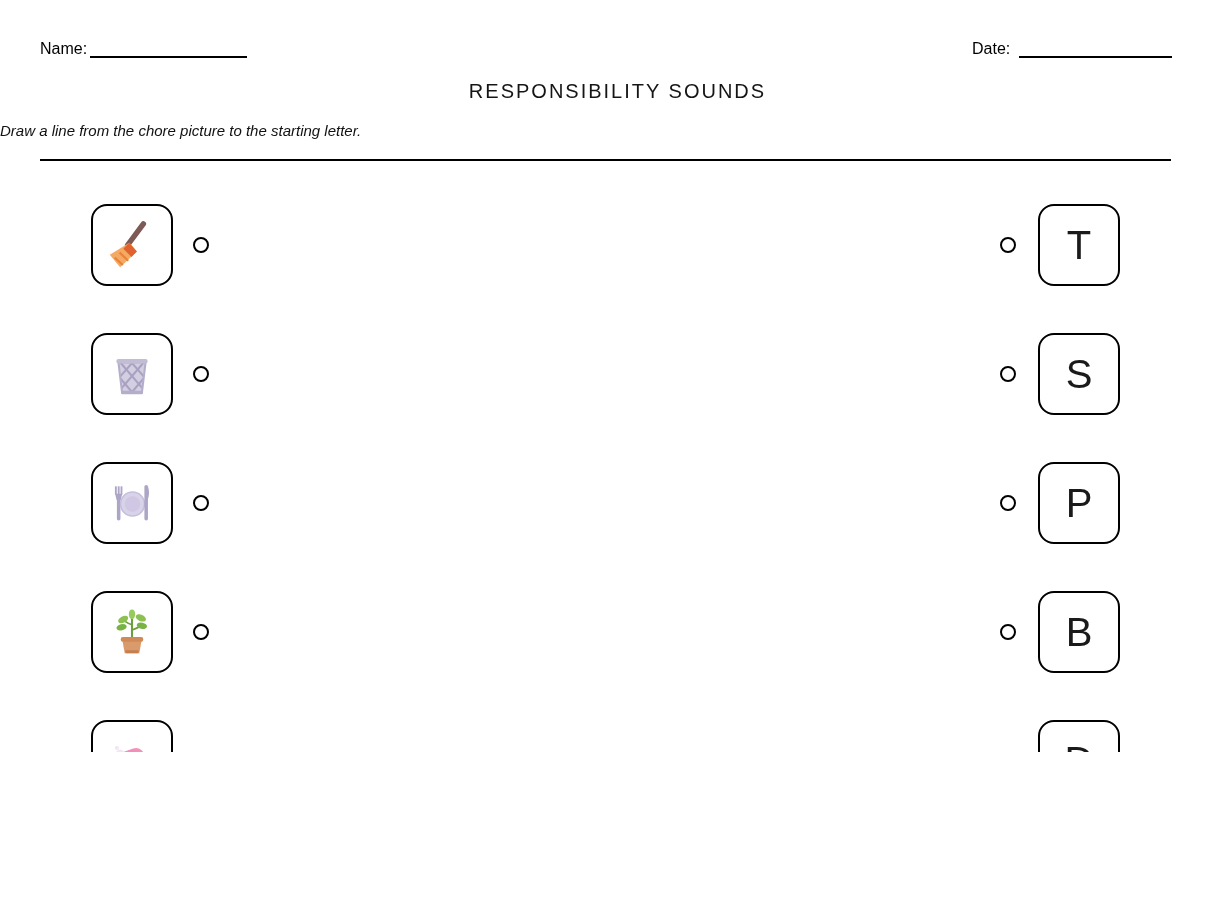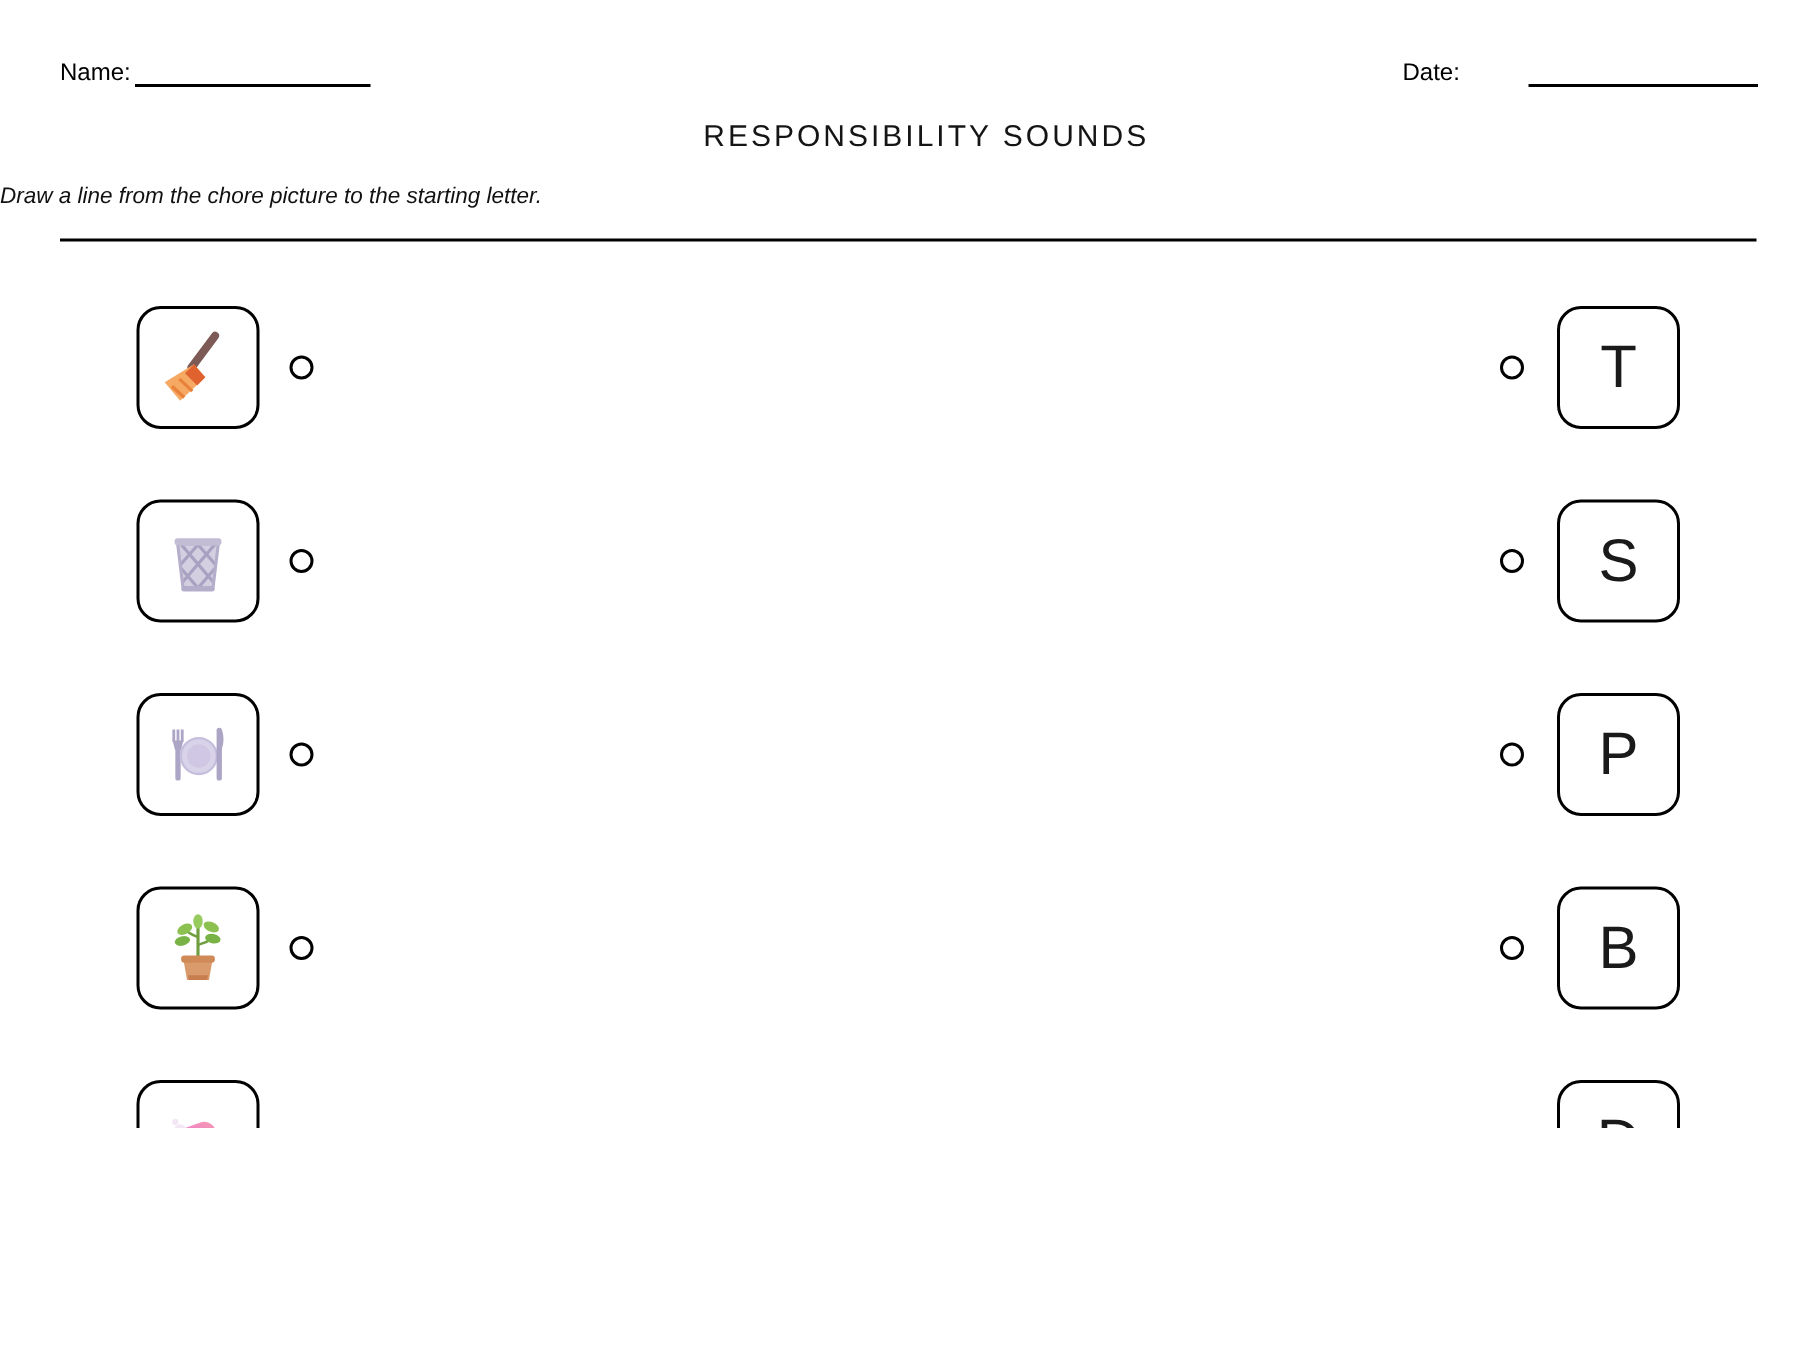--- a/index.html
+++ b/index.html
@@ -2,21 +2,21 @@
 <html><head>
 <meta charset="utf-8">
 <style>
   * { margin:0; padding:0; box-sizing:border-box; }
   html,body { background:#ffffff; }
   body { font-family:"Liberation Sans", sans-serif; color:#000; }
   .page { position:relative; width:1211px; height:752px; background:#fff; overflow:hidden; }
 
   .field-label { position:absolute; top:40px; font-size:16px; color:#000; }
   .name-label { left:40px; }
-  .date-label { left:935px; }
+  .date-label { left:972px; }
   .write-line { position:absolute; top:56px; height:1.6px; background:#000; }
   .name-line { left:90px; width:157px; }
   .date-line { left:1019px; width:153px; }
   .write-line span { position:absolute; bottom:2px; left:4px; font-size:14px; }
 
   .title { position:absolute; top:80px; left:12px; width:100%; text-align:center;
            font-size:20px; letter-spacing:2px; color:#151515; }
   .subtitle { position:absolute; top:122px; left:0; width:100%; text-align:left;
               font-style:italic; font-size:15px; color:#111; }
 

